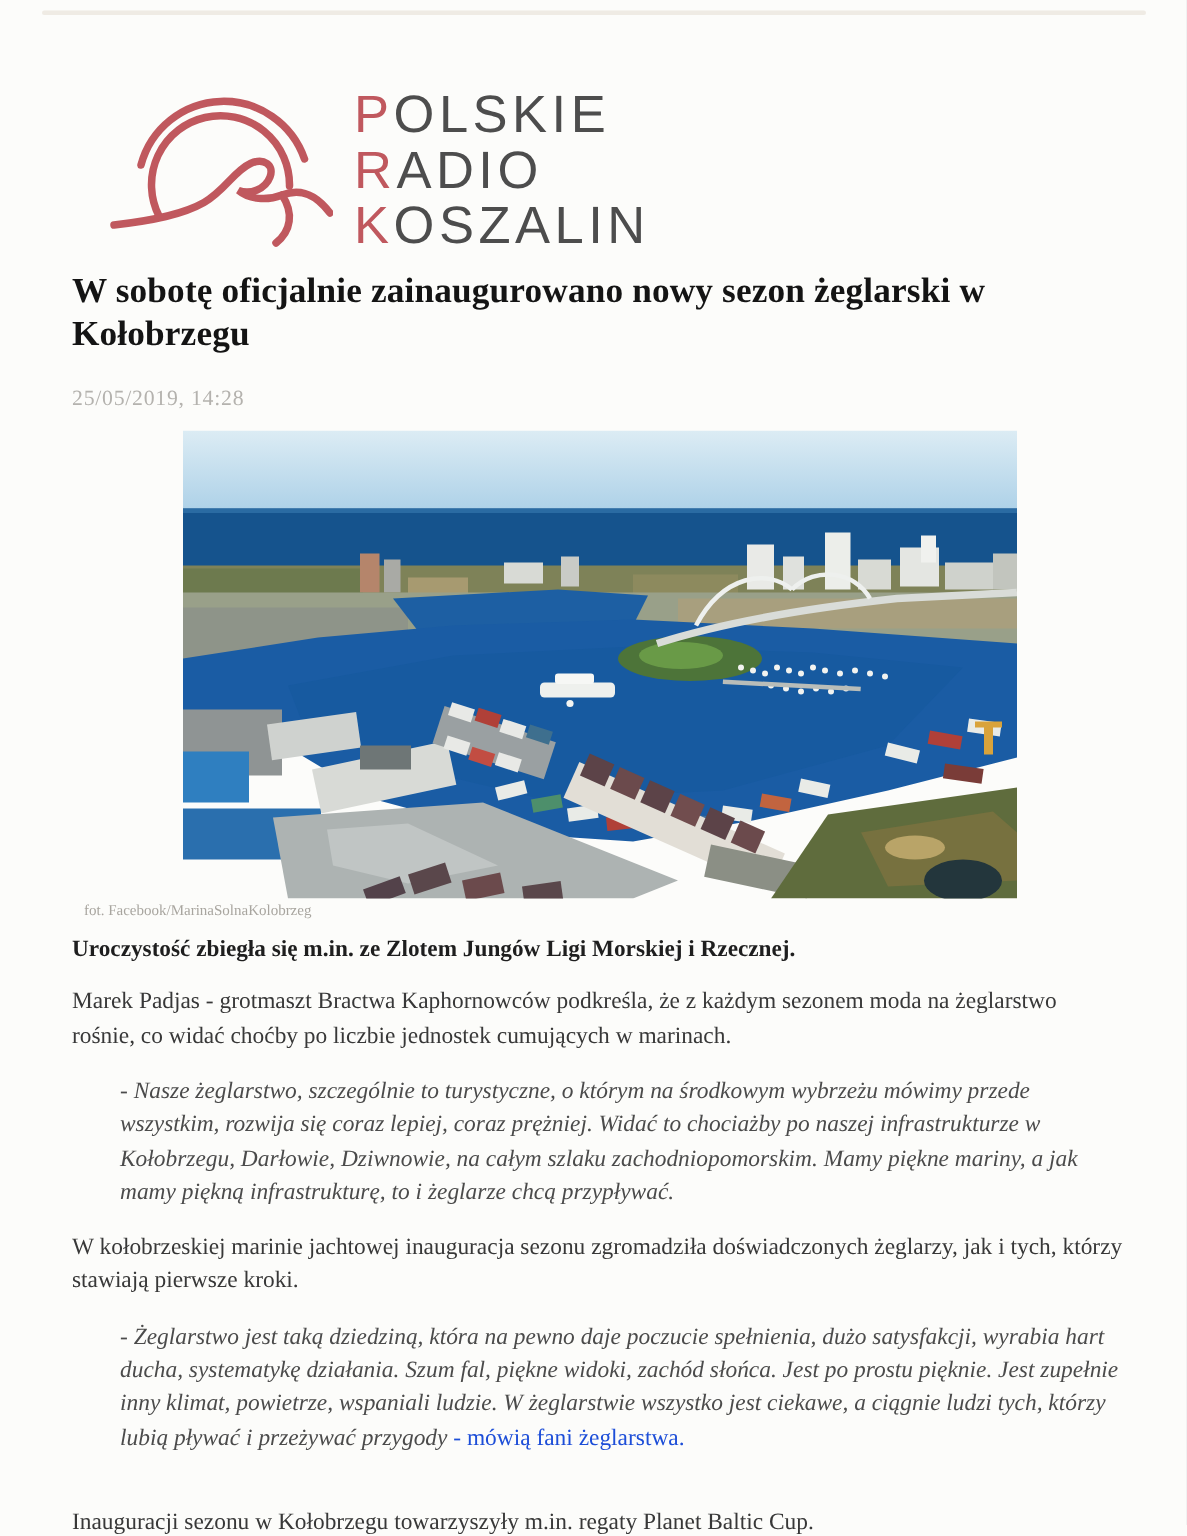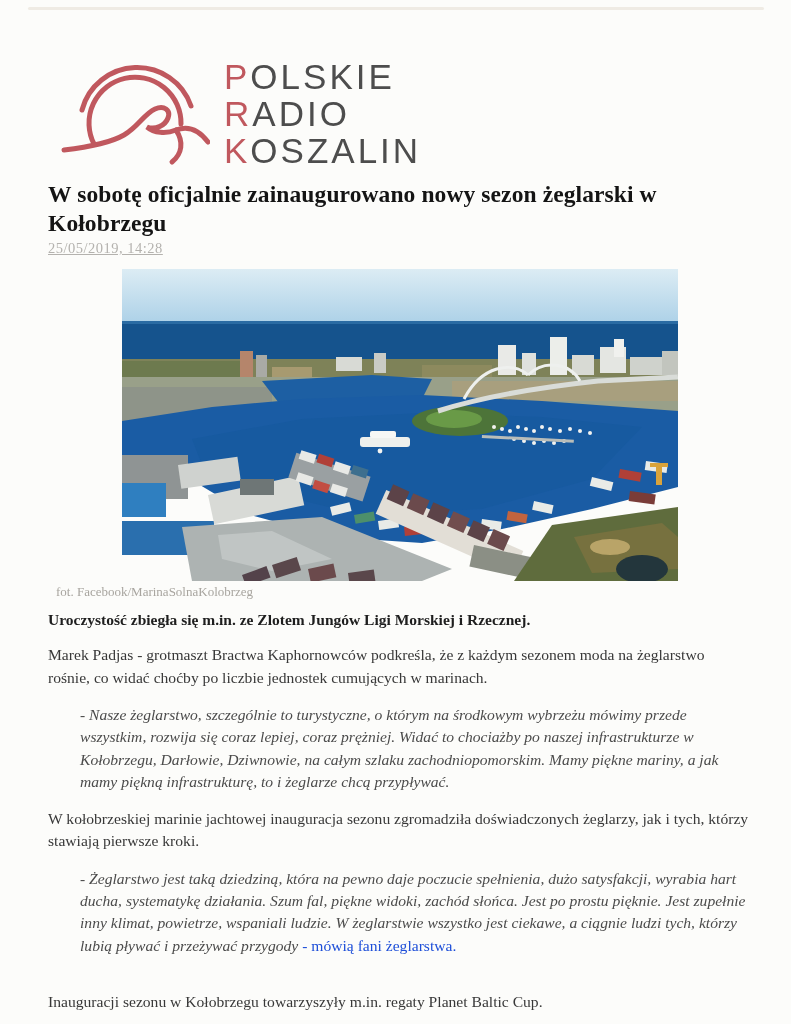--- a/index.html
+++ b/index.html
@@ -12,41 +12,41 @@
     overflow:hidden;
     font-family:"Liberation Serif", serif;
     color:#333;
   }
   .scan-line-top {
     position:absolute; top:7px; left:28px; width:736px; height:3px;
     background:#ece7df; border-radius:2px; opacity:.85;
   }
   
   .logo-row {
-    position:absolute; top:50px; left:60px;
+    position:absolute; top:50px; left:72px;
     display:flex; align-items:center; gap:14px;
   }
   .logo-mark { width:150px; height:126px; }
   .logo-text { display:flex; flex-direction:column; line-height:37px; }
   .logo-line {
     font-family:"Liberation Sans", sans-serif;
     font-size:35px; letter-spacing:3px; color:#4d4d4d; font-weight:400;
     white-space:nowrap;
   }
   .logo-line .initial { color:#c0585e; }
   
   .article { position:absolute; top:180px; left:48px; width:702px; }
   .title {
     font-size:23.5px; font-weight:bold; color:#141414;
     line-height:1.22; max-width:692px; letter-spacing:.1px;
   }
-  .date { margin-top:3px; font-size:14.5px; color:#b4b2ae; letter-spacing:.5px;text-decoration:underline; }
+  .date { margin-top:21px; font-size:14.5px; color:#b4b2ae; letter-spacing:.5px; }
   .photo-wrap { margin:12px 0 0 74px; width:556px; height:312px; }
   .photo-wrap svg { display:block; width:556px; height:312px; }
-  .caption { margin:3px 0 0 8px; font-size:13px; color:#a8a59f; }
+  .caption { margin:3px 0 0 8px; font-size:10px; color:#a8a59f; }
   .lead { margin-top:11px; font-size:15.5px; font-weight:bold; color:#1e1e1e; }
   .para { margin-top:15px; font-size:15.6px; line-height:1.43; color:#383838; }
   .para.italic { font-style:italic; color:#4b4b4b;margin-left:32px; }
   .para .upright { font-style:normal; color:#1d4ed8; }
   .para.last { margin-top:34px; }
 </style>
 </head>
 <body>
 
 <div class="page">

